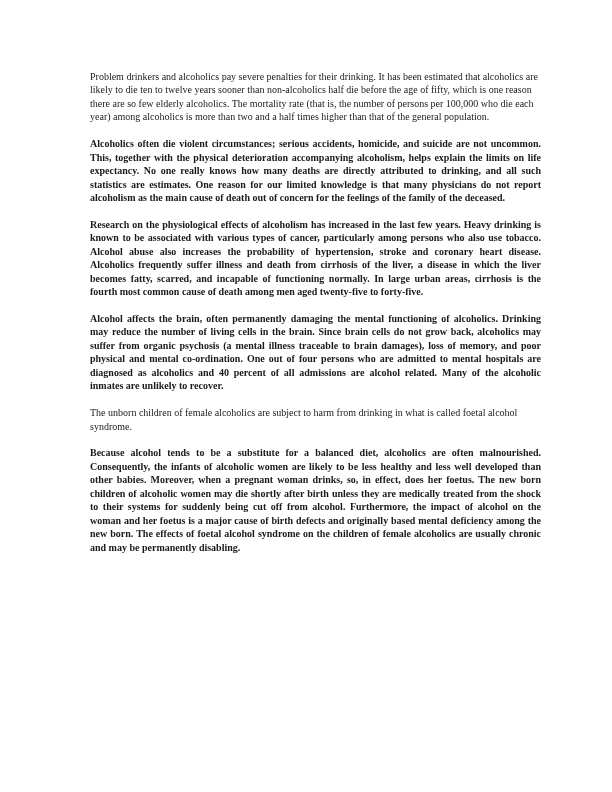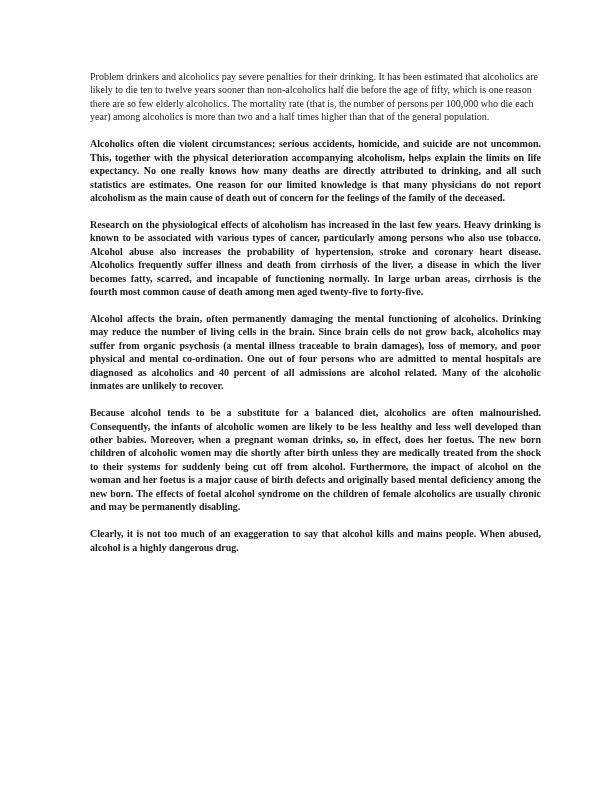--- a/index.html
+++ b/index.html
@@ -19,15 +19,15 @@
   .para.left { text-align: left; }
 </style>
 </head>
 <body>
 
 <div class="page">
   <p class="para left">Problem drinkers and alcoholics pay severe penalties for their drinking. It has been estimated that alcoholics are likely to die ten to twelve years sooner than non-alcoholics half die before the age of fifty, which is one reason there are so few elderly alcoholics.  The mortality rate (that is, the number of persons per 100,000 who die each year) among alcoholics is more than two and a half times higher than that of the general population.</p>
   <p class="para justify">Alcoholics often die violent circumstances; serious accidents, homicide, and suicide  are not uncommon.  This, together with the physical deterioration accompanying alcoholism, helps explain the limits on life expectancy.  No one really knows how many deaths are directly attributed to drinking, and all such statistics are estimates.  One reason for our limited knowledge is that many physicians do not report alcoholism as the main cause of death out of concern for the feelings of the family of the deceased.</p>
   <p class="para justify">Research on the physiological effects of alcoholism has increased in the last few years. Heavy drinking is known to be associated with various types of cancer, particularly among persons who also use tobacco. Alcohol abuse also increases the probability of hypertension, stroke and coronary heart disease.  Alcoholics frequently suffer illness and death from cirrhosis of the liver, a disease in which the liver becomes fatty, scarred, and incapable of functioning normally.  In large urban areas, cirrhosis is the fourth most common cause of death among men aged twenty-five to forty-five.</p>
   <p class="para justify">Alcohol affects the brain, often permanently damaging the mental functioning of alcoholics. Drinking may reduce the number of living cells in the brain. Since brain cells do not grow back, alcoholics may suffer from organic psychosis (a mental illness traceable to brain damages), loss of memory, and poor physical and mental co-ordination.  One out of four persons who are admitted to mental hospitals are diagnosed as alcoholics and 40 percent of all admissions are alcohol related.  Many of the alcoholic inmates are unlikely to recover.</p>
+  <p class="para left">The unborn children of female alcoholics are subject to harm from drinking in what is called foetal alcohol syndrome.</p>
   <p class="para justify">Because alcohol tends to be a substitute for a balanced diet, alcoholics are often malnourished.  Consequently, the infants of alcoholic women are likely to be less healthy and less well developed than other babies.  Moreover, when a pregnant woman drinks, so, in effect, does her foetus.  The new born children of alcoholic women may die shortly after birth unless they are medically treated from the shock to their systems for suddenly being cut off from alcohol.  Furthermore, the impact of alcohol on the woman and her foetus is a major cause of birth defects and originally based mental deficiency among the new born.  The effects of foetal alcohol syndrome on the children of female alcoholics are usually chronic and may be permanently disabling.</p>
-  <p class="para justify">Clearly, it is not too much of an exaggeration to say that alcohol kills and mains people. When abused, alcohol is a highly dangerous drug.</p>
 </div>
 
 </body></html>

